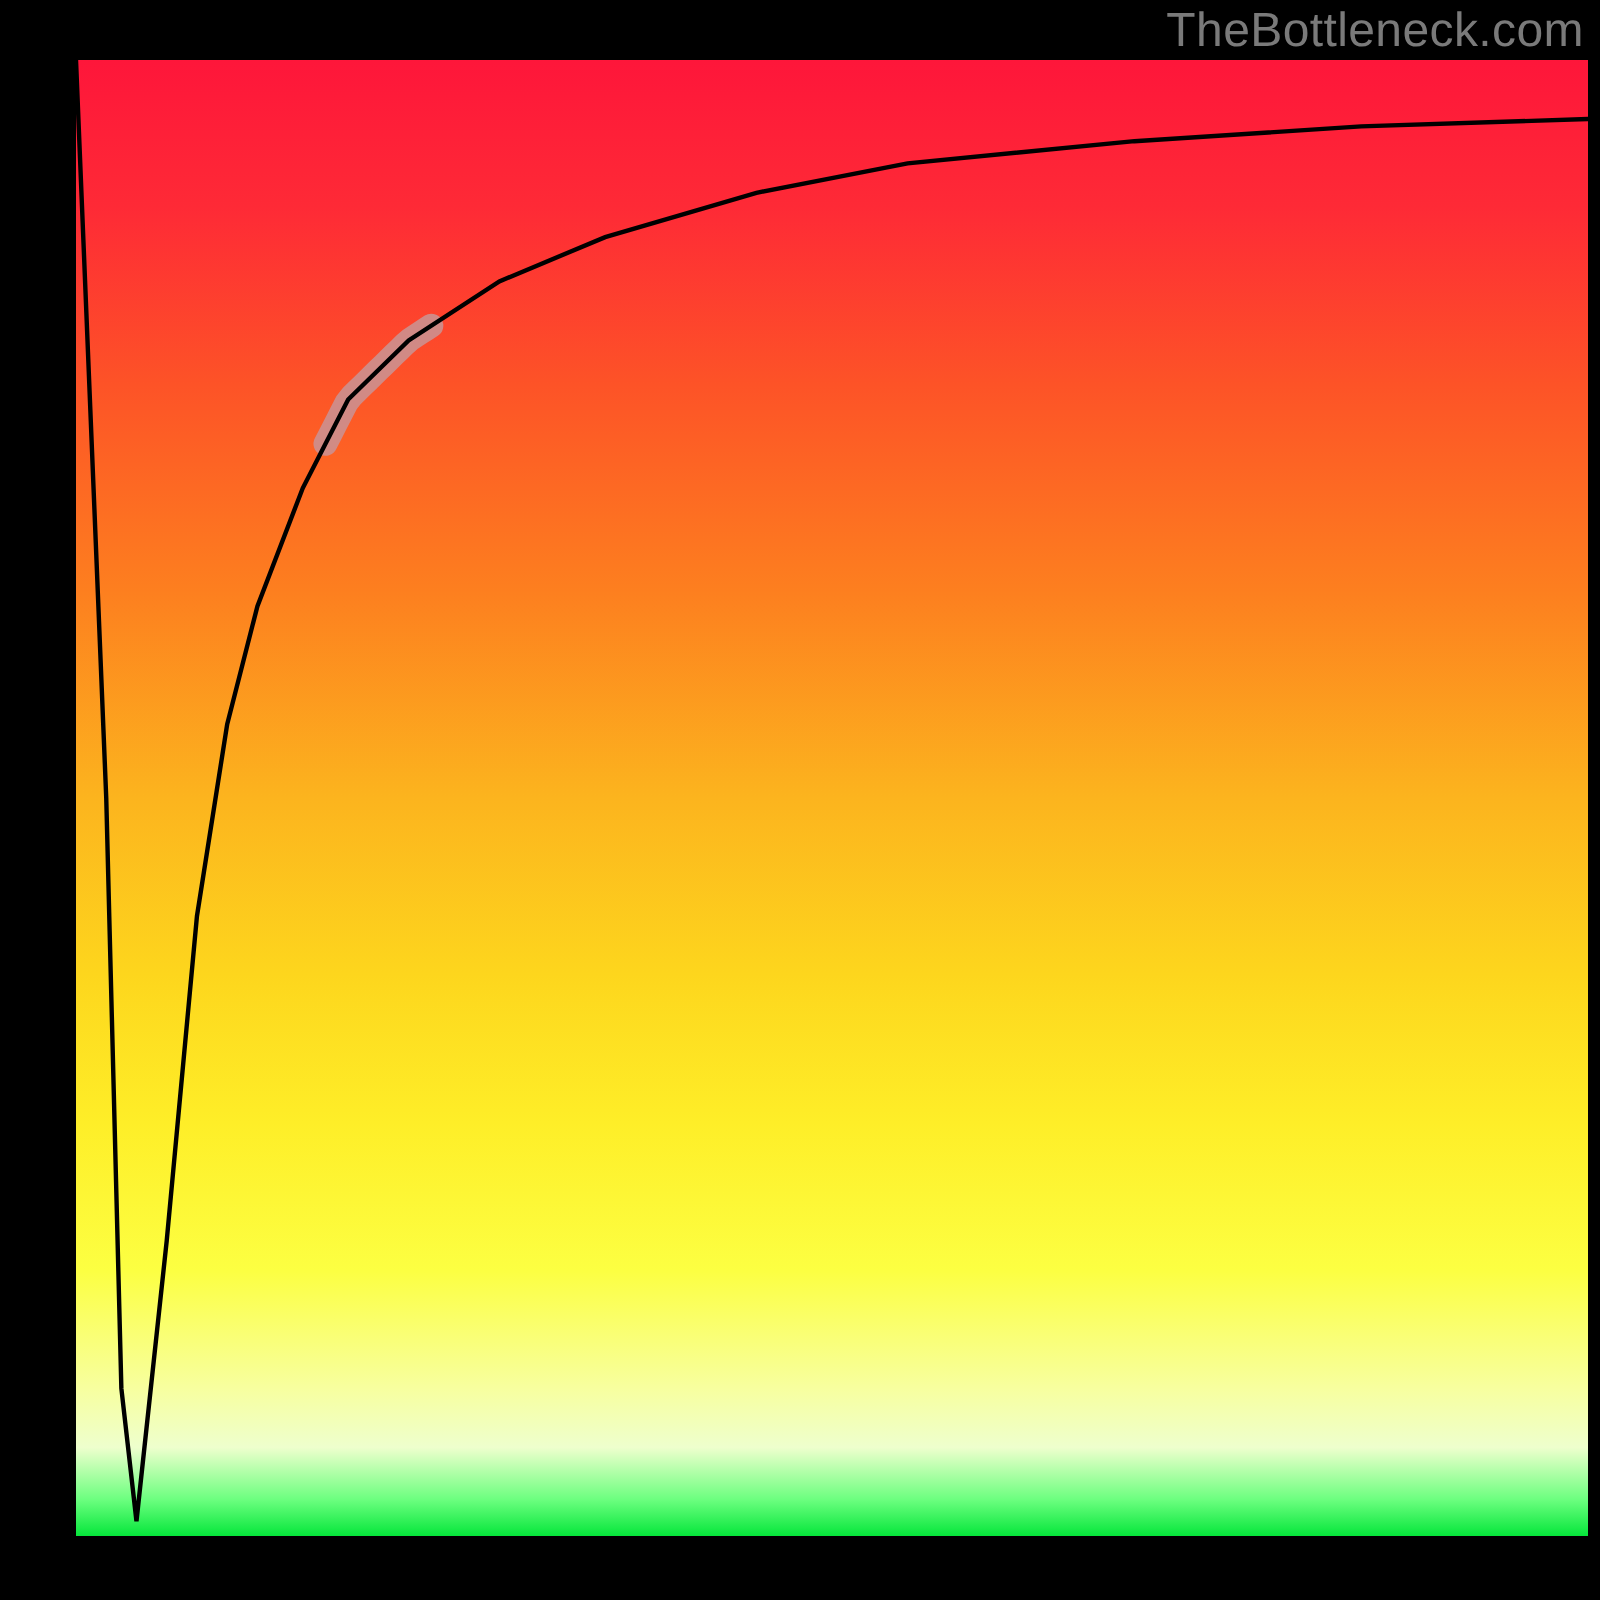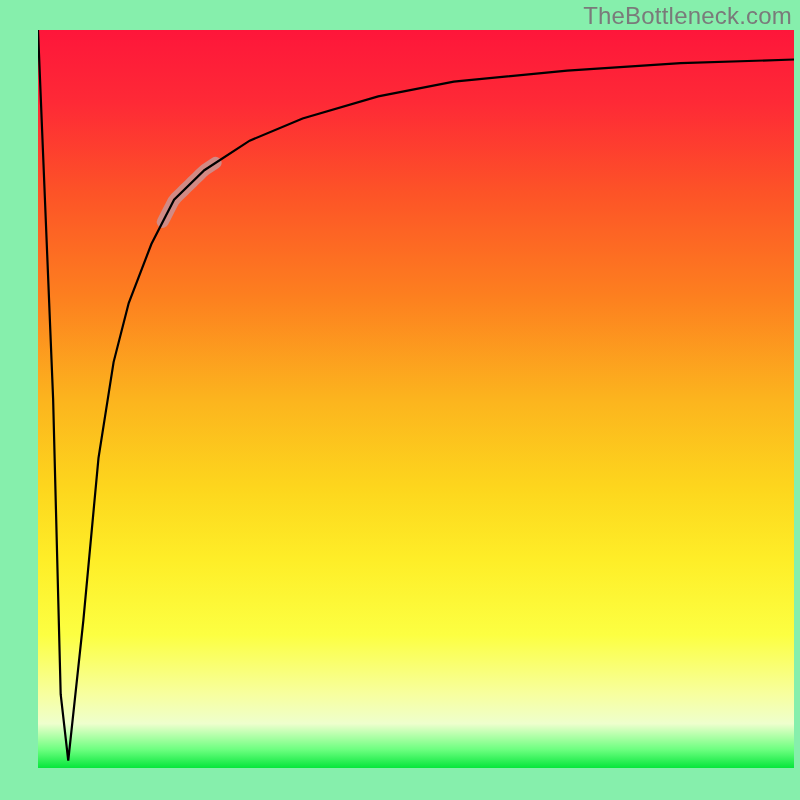--- a/index.html
+++ b/index.html
@@ -3,21 +3,21 @@
 <meta charset="utf-8">
 <style>
   * { margin: 0; padding: 0; box-sizing: border-box; }
   html, body { width: 800px; height: 800px; overflow: hidden; }
   body { font-family: Arial, Helvetica, sans-serif; background: #fff; }
 
   .frame {
     position: relative;
     width: 800px;
     height: 800px;
-    background: #86efac;
+    background: #000000;
   }
 
   .watermark {
     position: absolute;
     top: 2px;
     right: 8px;
     color: #7a7a7a;
     font-size: 24px;
     font-weight: 400;
     letter-spacing: 0.2px;

